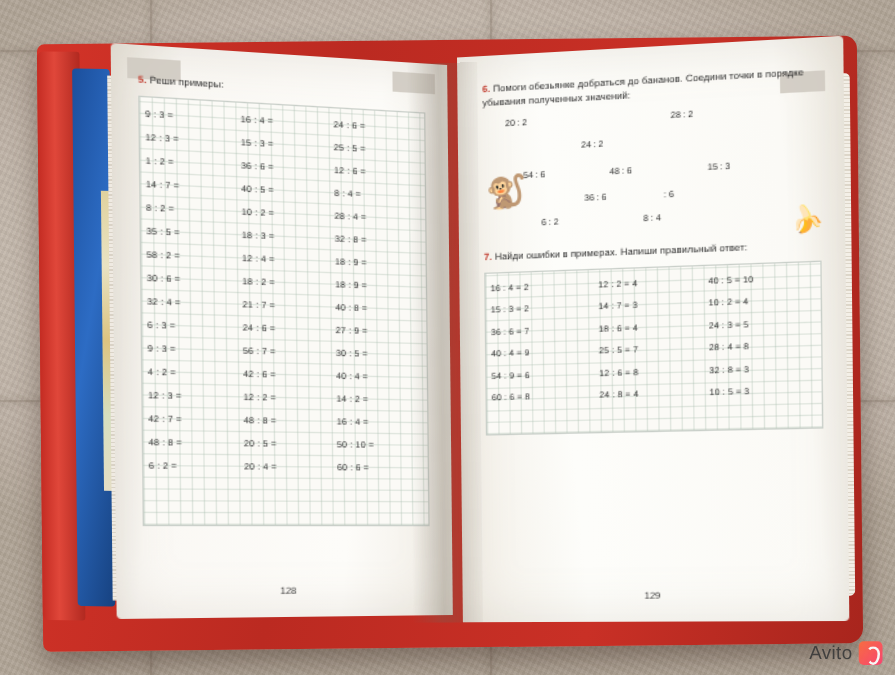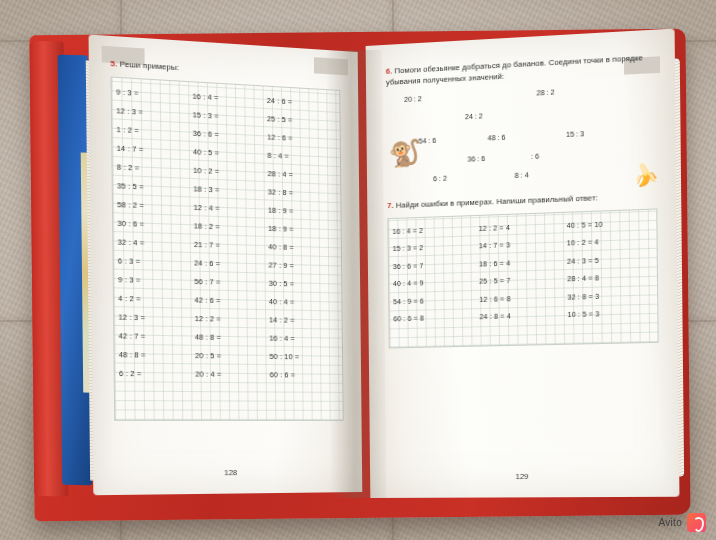--- a/index.html
+++ b/index.html
@@ -244,21 +244,21 @@
   .watermark {
     position: absolute;
     right: 10px;
     bottom: 8px;
     display: flex;
     align-items: center;
     gap: 5px;
     opacity: .92;
   }
   .wm-text {
-    font-size: 10px;
+    font-size: 15px;
     color: #3a3a3a;
     letter-spacing: .3px;
   }
   .wm-mark {
     width: 19px;
     height: 19px;
     border-radius: 4px;
     background: linear-gradient(135deg,#ff6a3d 0%, #ff3d6e 100%);
     position: relative;
   }

